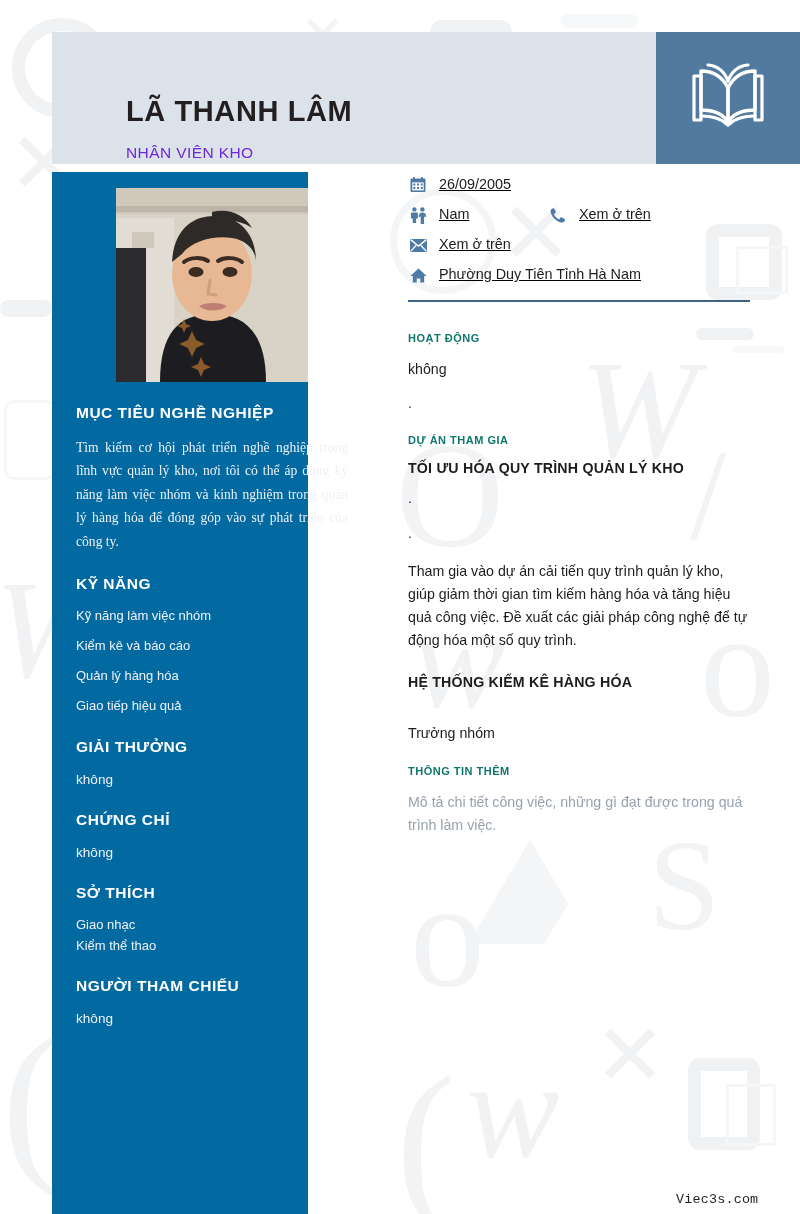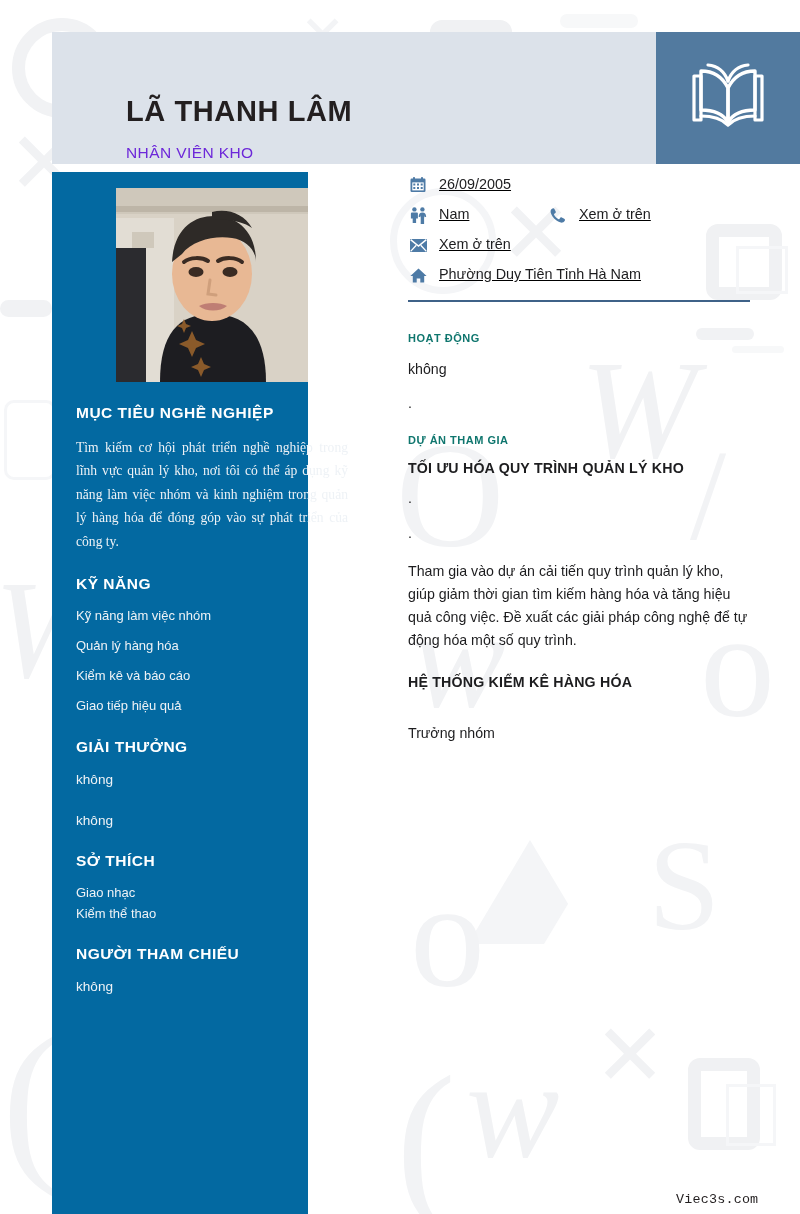--- a/index.html
+++ b/index.html
@@ -208,31 +208,32 @@
     <div id="sidebar-body">
 
       <div class="sb-section">
         <h2 class="sb-h">MỤC TIÊU NGHỀ NGHIỆP</h2>
         <p class="sb-objective">Tìm kiếm cơ hội phát triển nghề nghiệp trong lĩnh vực quản lý kho, nơi tôi có thể áp dụng kỹ năng làm việc nhóm và kinh nghiệm trong quản lý hàng hóa để đóng góp vào sự phát triển của công ty.</p>
       </div>
 
       <div class="sb-section">
         <h2 class="sb-h">KỸ NĂNG</h2>
         <p class="sb-item">Kỹ năng làm việc nhóm</p>
+        <p class="sb-item">Kiểm kê và báo cáo</p>
         <p class="sb-item">Quản lý hàng hóa</p>
-        <p class="sb-item">Kiểm kê và báo cáo</p>
         <p class="sb-item">Giao tiếp hiệu quả</p>
       </div>
 
       <div class="sb-section">
         <h2 class="sb-h">GIẢI THƯỞNG</h2>
         <p class="sb-plain">không</p>
       </div>
 
       <div class="sb-section">
+        <h2 class="sb-h">CHỨNG CHỈ</h2>
         <p class="sb-plain">không</p>
       </div>
 
       <div class="sb-section">
         <h2 class="sb-h">SỞ THÍCH</h2>
         <p class="sb-item tight">Giao nhạc</p>
         <p class="sb-item tight">Kiểm thể thao</p>
       </div>
 
       <div class="sb-section" style="margin-top:22px;">
@@ -333,18 +334,22 @@
         <p class="m-dot" style="margin-bottom:18px;">.</p>
         <p class="m-text">Tham gia vào dự án cải tiến quy trình quản lý kho, giúp giảm thời gian tìm kiếm hàng hóa và tăng hiệu quả công việc. Đề xuất các giải pháp công nghệ để tự động hóa một số quy trình.</p>
       </div>
 
       <div style="margin-top:22px;">
         <h3 class="m-sub" style="margin-bottom:32px;">HỆ THỐNG KIỂM KÊ HÀNG HÓA</h3>
         <p class="m-text">Trưởng nhóm</p>
       </div>
     </div>
 
+    <div class="m-section" style="margin-top:18px;">
+      <h2 class="m-h">THÔNG TIN THÊM</h2>
+      <p class="m-muted"> Mô tả chi tiết công việc, những gì đạt được trong quá trình làm việc.</p>
+    </div>
 
   </div>
 
   <div id="footer">Viec3s.com</div>
 
 </div>
 
 </body></html>

